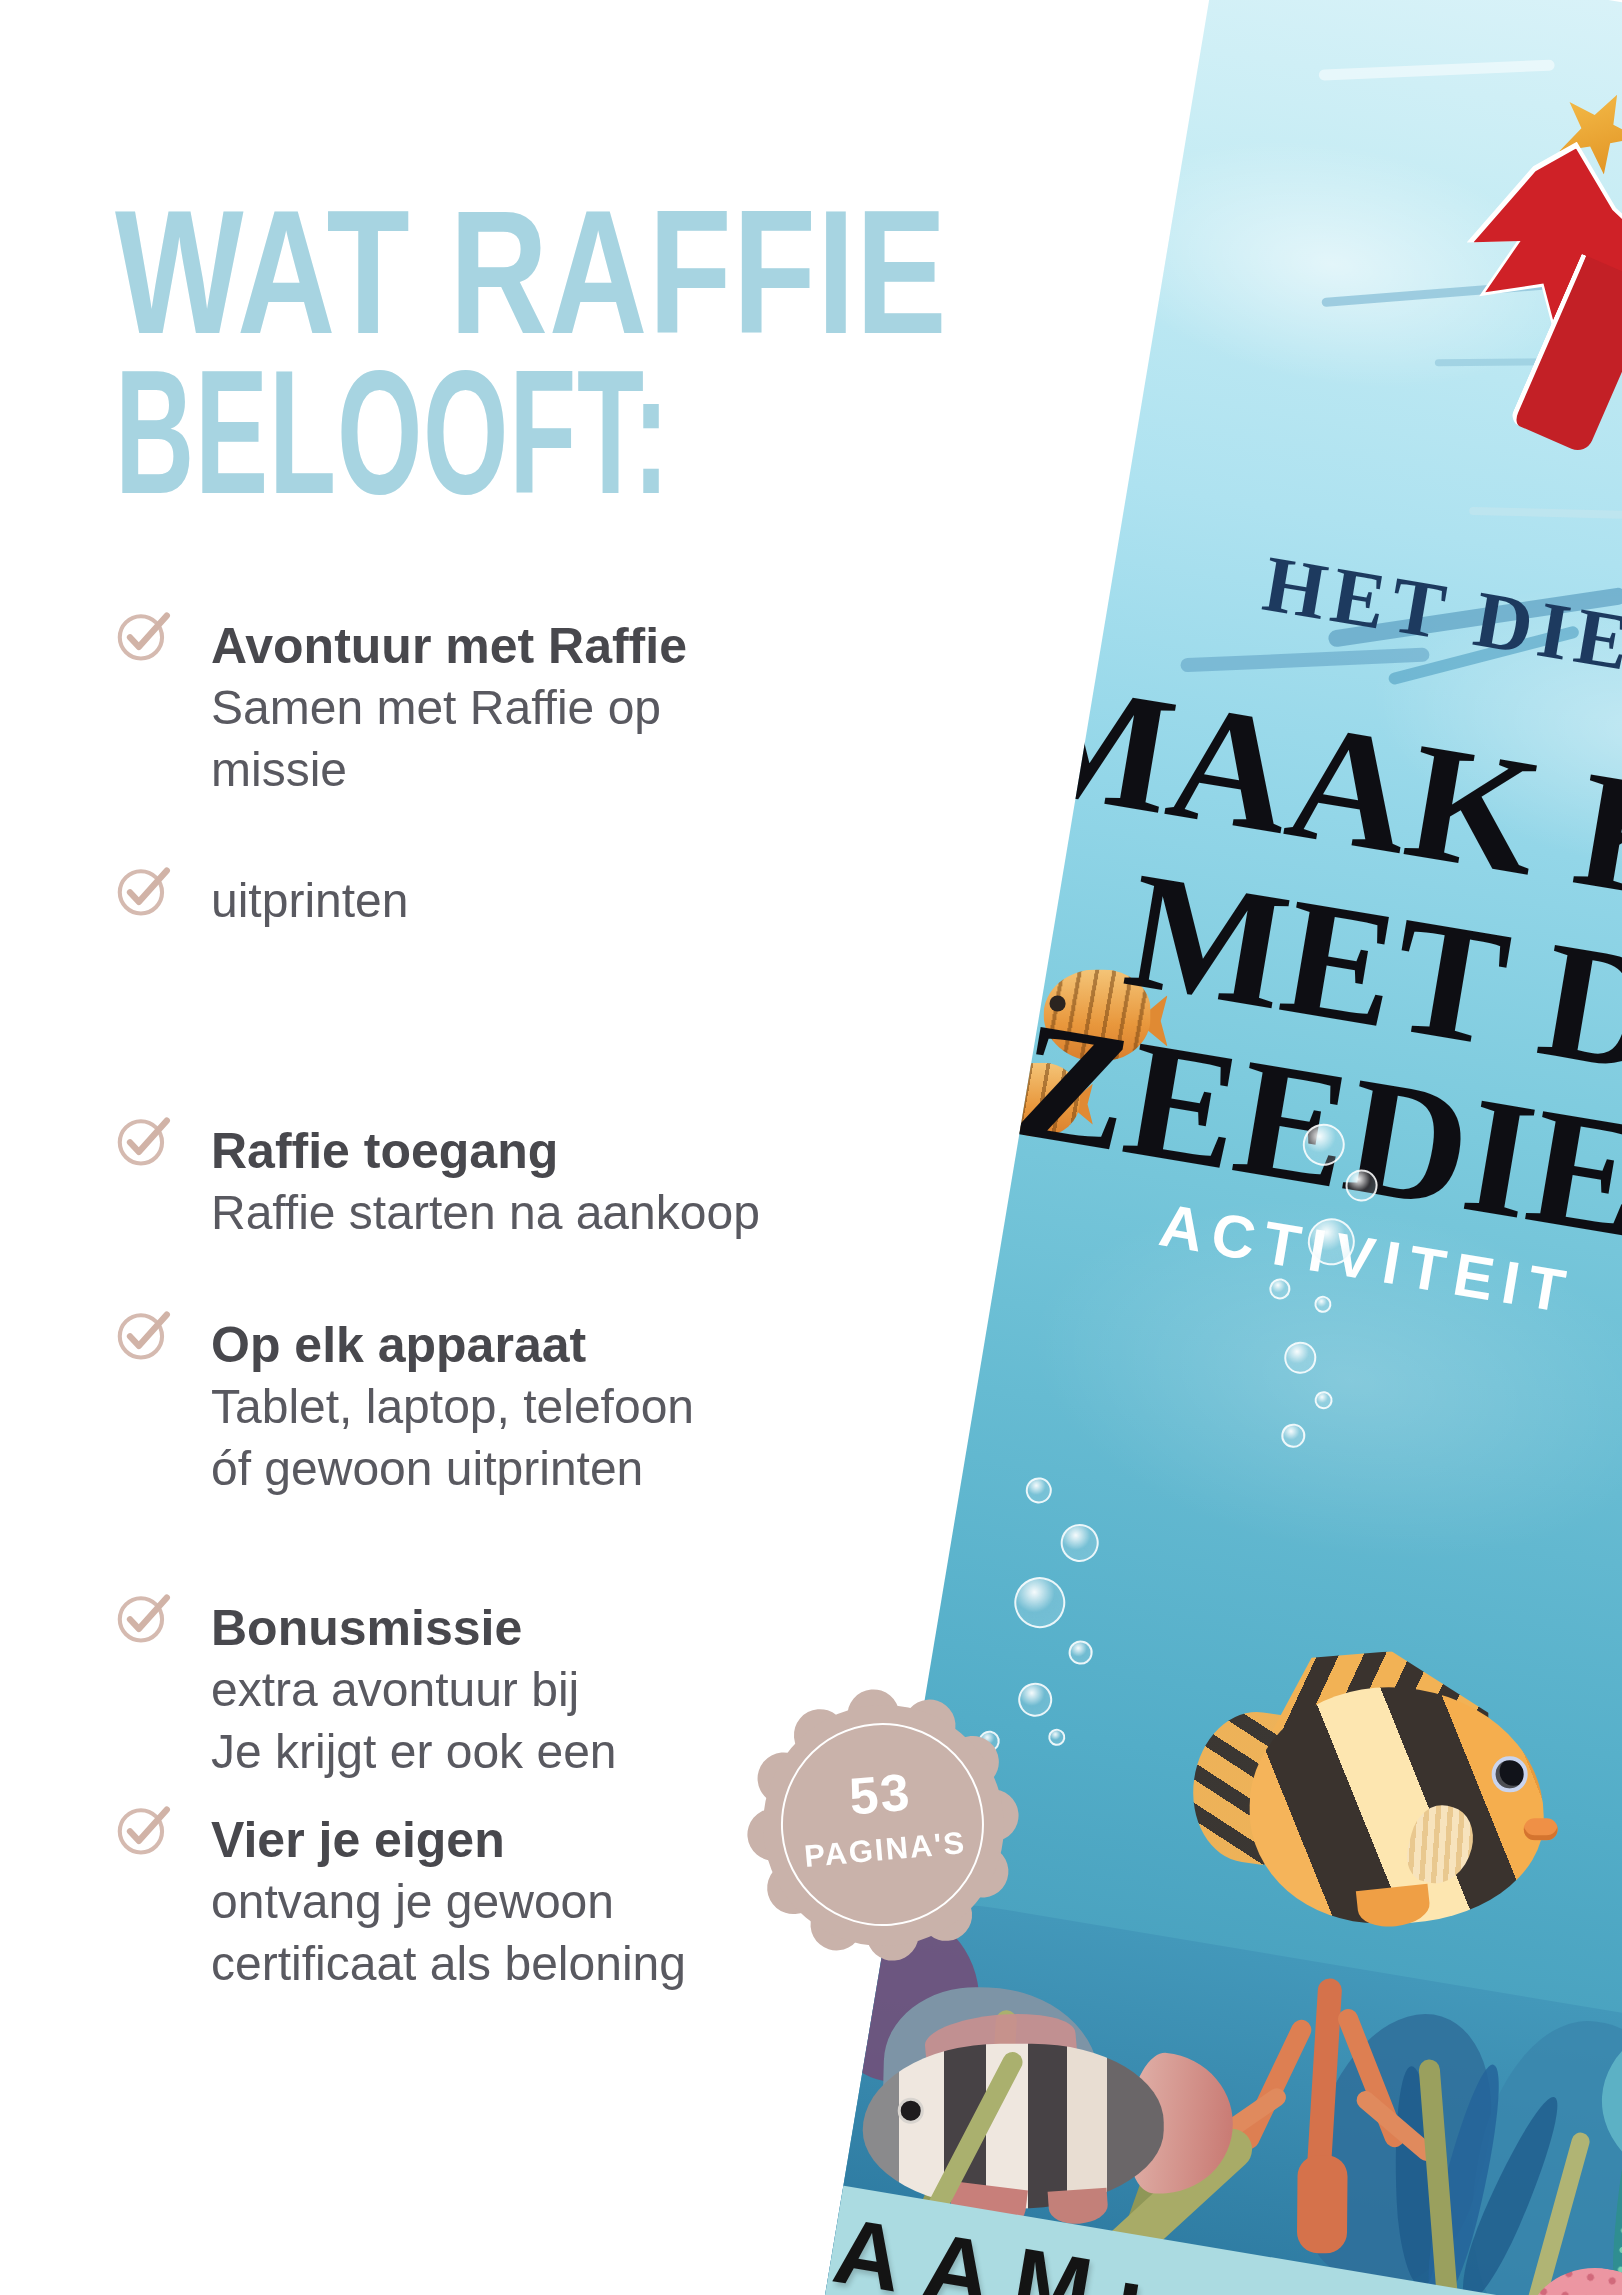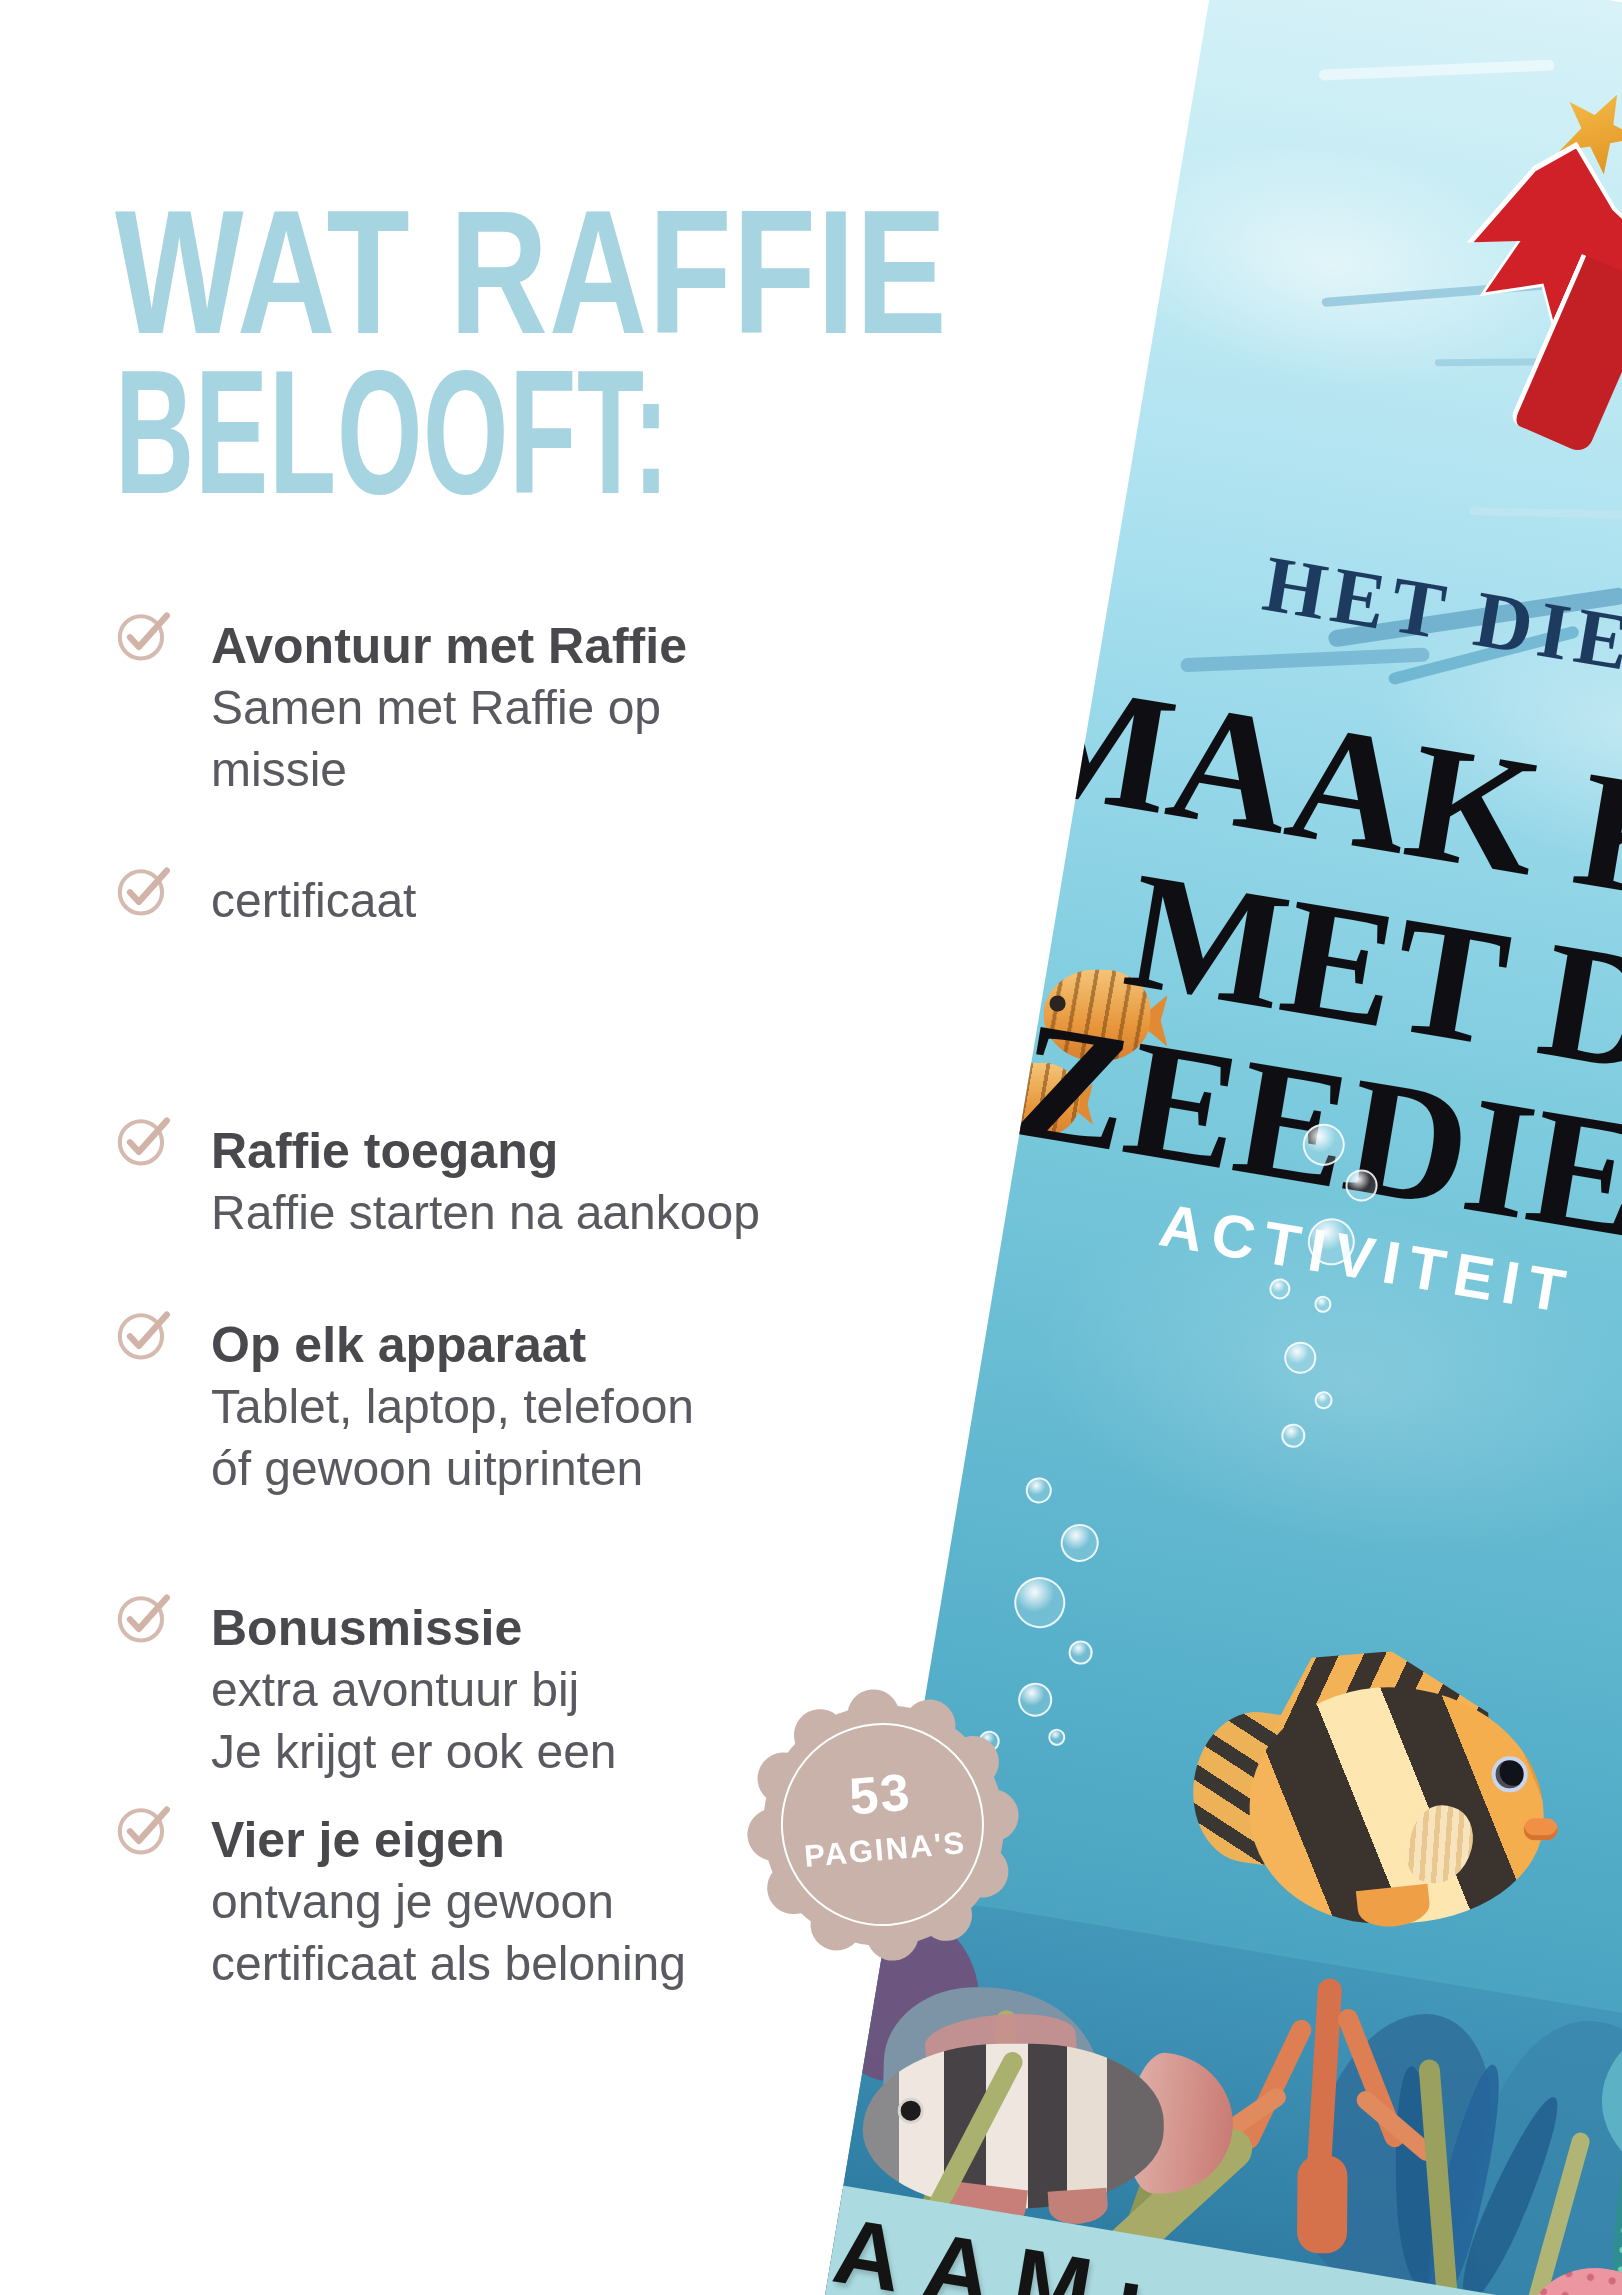--- a/index.html
+++ b/index.html
@@ -172,21 +172,21 @@
       <div class="check-desc">missie</div>
     </div>
   </div>
 
   <div class="check-row" style="top:870px">
     <svg class="check-icon" viewBox="0 0 44 44">
       <circle cx="19" cy="23" r="15.5" fill="none" stroke="#d5bab0" stroke-width="3"></circle>
       <path d="M11 23 L17.5 30 L38 7" fill="none" stroke="#d1b3a7" stroke-width="4.6" stroke-linecap="round" stroke-linejoin="round"></path>
     </svg>
     <div class="check-texts">
-      <div class="check-desc">certificaat</div>
+      <div class="check-desc">uitprinten</div>
     </div>
   </div>
 
   <div class="check-row" style="top:1120px">
     <svg class="check-icon" viewBox="0 0 44 44">
       <circle cx="19" cy="23" r="15.5" fill="none" stroke="#d5bab0" stroke-width="3"></circle>
       <path d="M11 23 L17.5 30 L38 7" fill="none" stroke="#d1b3a7" stroke-width="4.6" stroke-linecap="round" stroke-linejoin="round"></path>
     </svg>
     <div class="check-texts">
       <div class="check-title">Raffie toegang</div>

